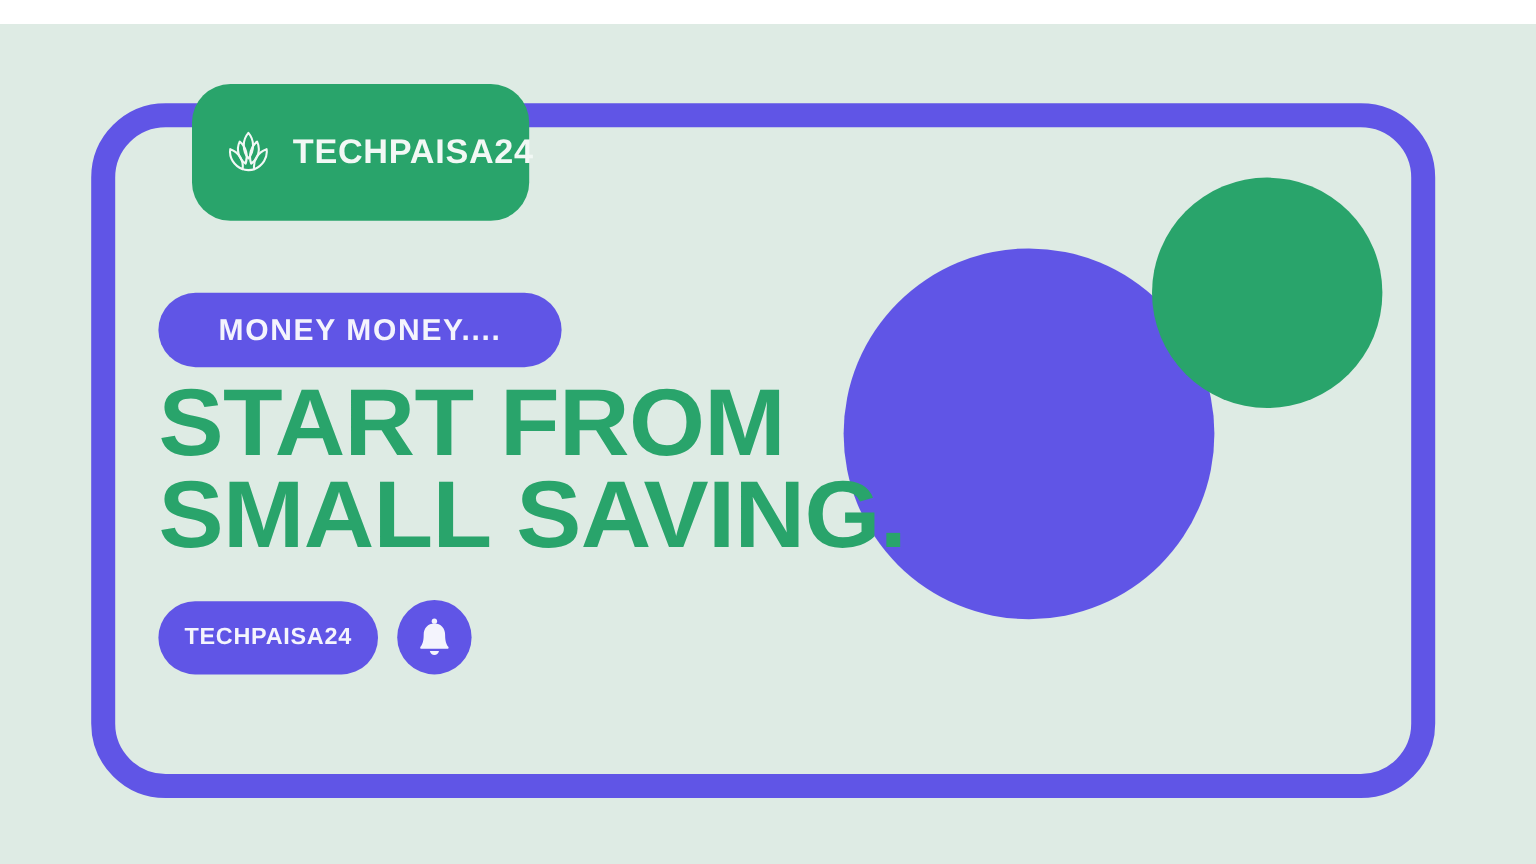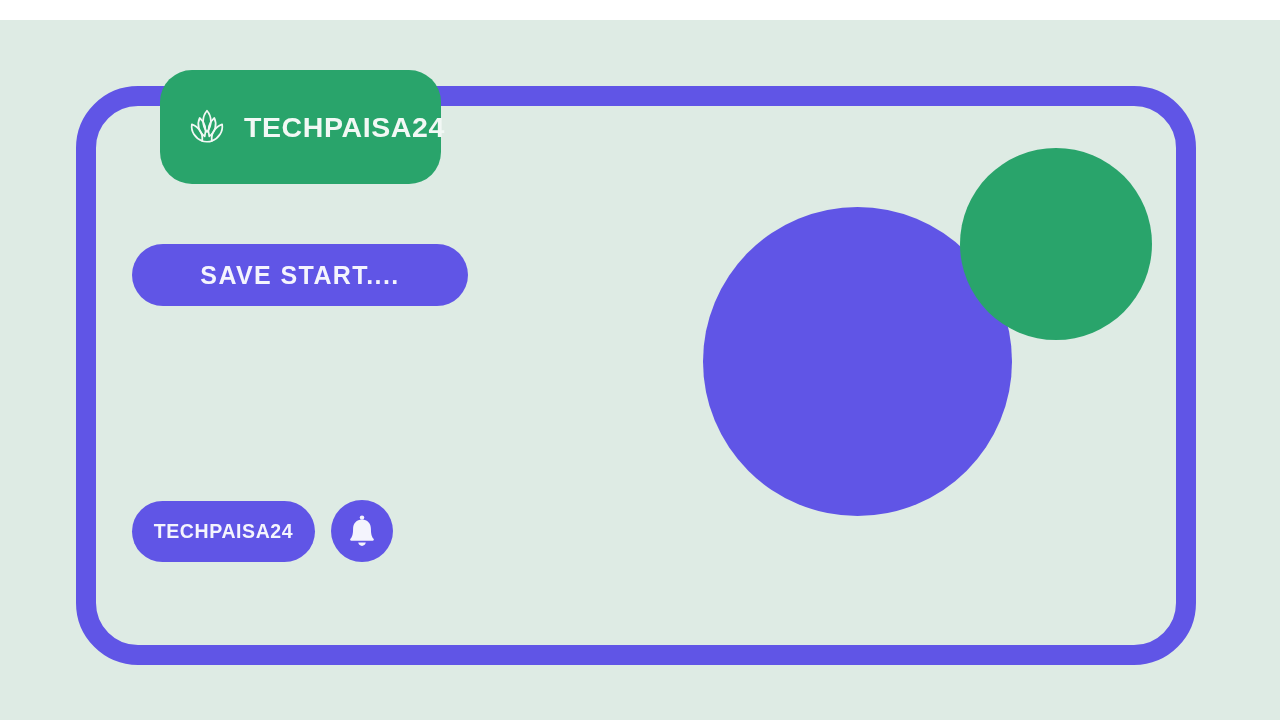--- a/index.html
+++ b/index.html
@@ -195,23 +195,27 @@
 
         <path d="M39.8 21.2 C41 28.6 36.4 35.6 29 38.6 C28 31 32 24 39.8 21.2 Z"></path>
 
         <path d="M19 38.6 C21 39.6 26.6 39.7 29 38.6"></path>
       </svg>
     </span>
     <span class="brand-text">TECHPAISA24</span>
   </div>
 
   <div id="eyebrow-pill">
-    <span class="eyebrow-text">SAVE START....</span>
-  </div>
-
+    <span class="eyebrow-text">MONEY MONEY....</span>
+  </div>
+
+  <div id="headline">
+    <span class="hl-line">START FROM</span>
+    <span class="hl-line">SMALL SAVING.</span>
+  </div>
 
   <div id="cta-row">
     <div id="cta-pill">
       <span class="cta-text">TECHPAISA24</span>
     </div>
     <div id="bell-button">
       <span>
         <svg class="bell" viewBox="0 0 32 32" fill="#f4f4fd">
 
           <circle cx="16" cy="3.4" r="2.1"></circle>

